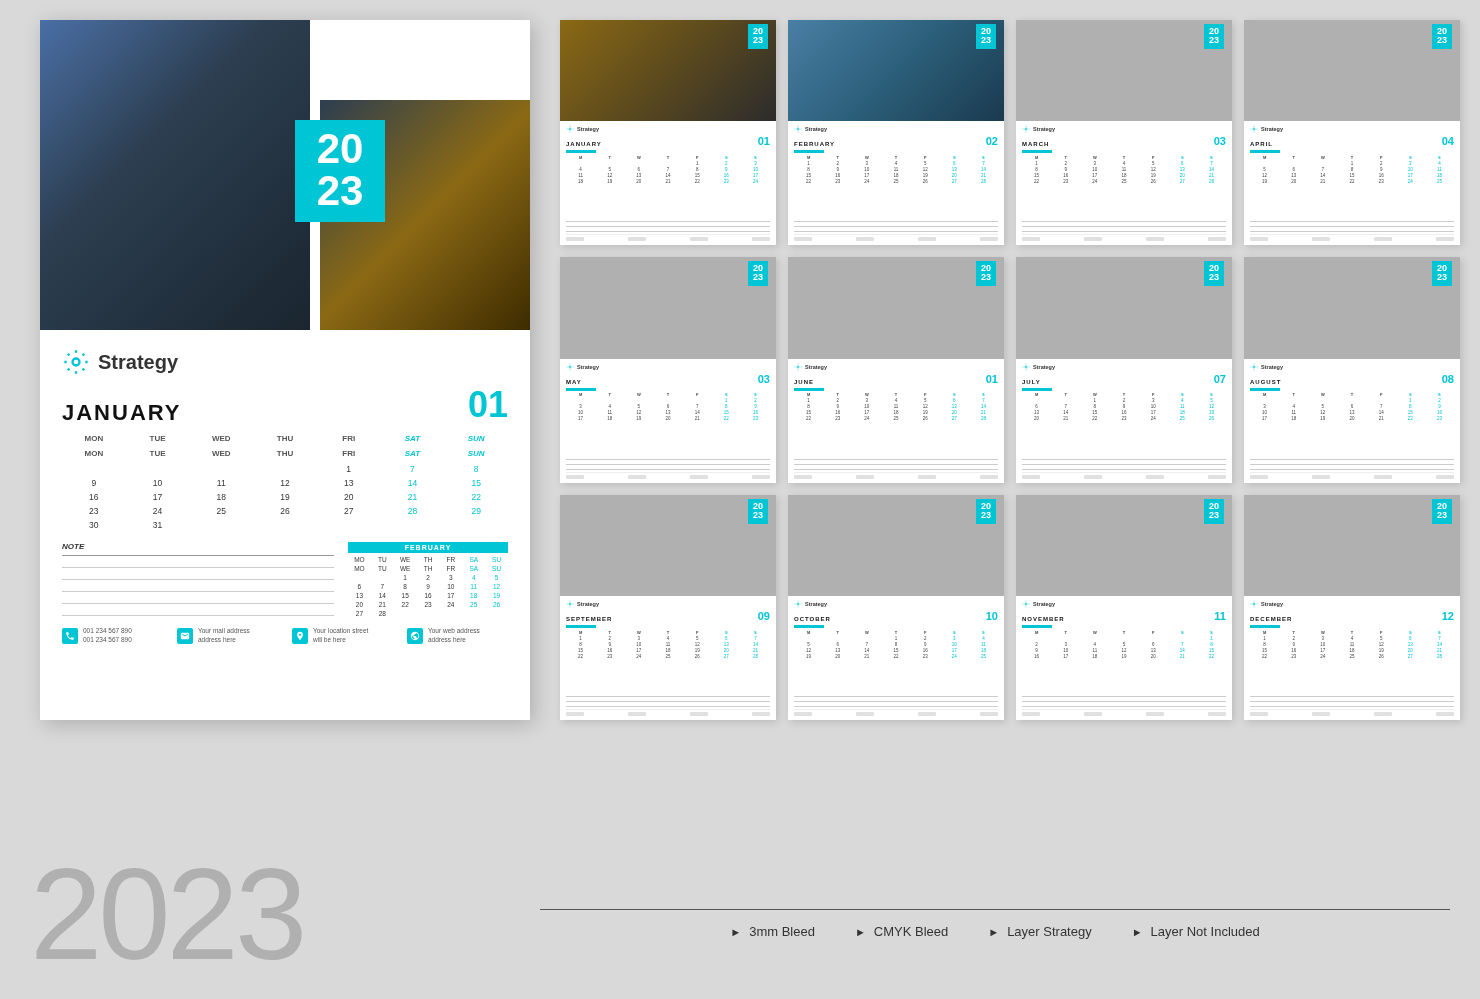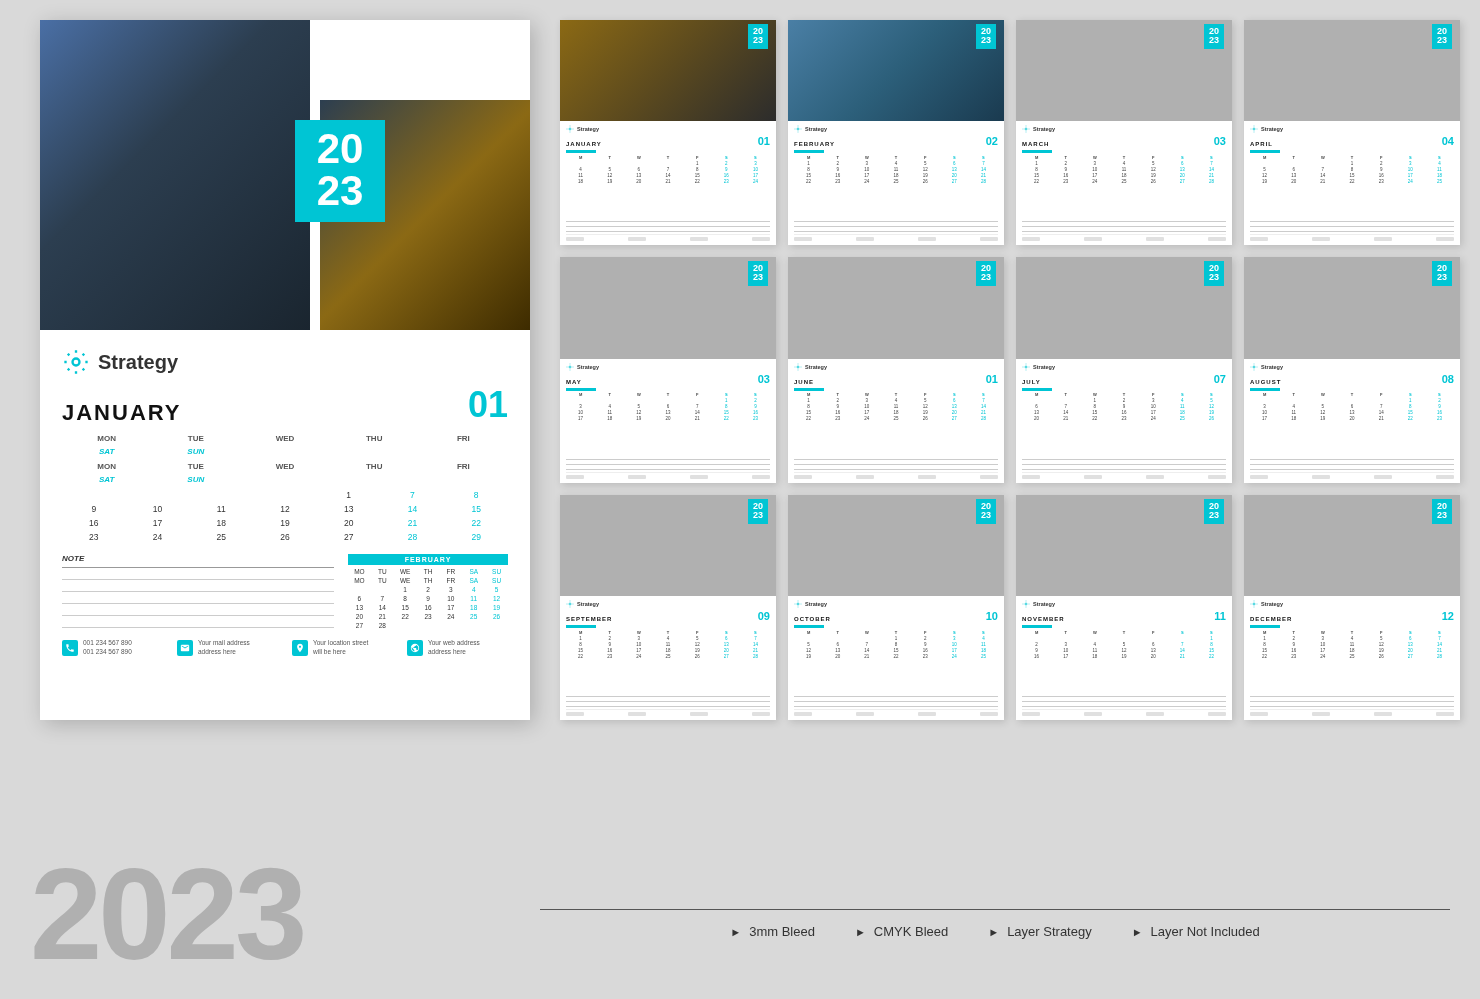--- a/index.html
+++ b/index.html
@@ -11,21 +11,21 @@
       overflow: hidden;
       position: relative;
     }
 
     
     .bottom-year {
       position: absolute;
       bottom: 20px;
       left: 30px;
       font-size: 130px;
-      font-weight: 700;
+      font-weight: 400;
       color: #b0b0b0;
       letter-spacing: -4px;
       line-height: 1;
     }
 
     
     .bottom-info {
       position: absolute;
       bottom: 60px;
       left: 540px;
@@ -158,21 +158,21 @@
     }
 
     
     .cal-grid {
       padding: 0 22px;
       font-size: 9px;
     }
 
     .cal-header-row {
       display: grid;
-      grid-template-columns: repeat(5, 1fr);
+      grid-template-columns: repeat(7, 1fr);
       text-align: center;
       margin-bottom: 2px;
     }
 
     .cal-header-row span {
       font-size: 8px;
       font-weight: 700;
       color: #555;
       padding: 2px 0;
     }
@@ -544,20 +544,29 @@
       <span class="sun">22</span>
     </div>
     <div class="cal-row">
       <span>23</span>
       <span>24</span>
       <span>25</span>
       <span>26</span>
       <span>27</span>
       <span class="sat">28</span>
       <span class="sun">29</span>
+    </div>
+    <div class="cal-row">
+      <span>30</span>
+      <span>31</span>
+      <span class="empty">-</span>
+      <span class="empty">-</span>
+      <span class="empty">-</span>
+      <span class="empty sat">-</span>
+      <span class="empty sun">-</span>
     </div>
   </div>
 
   <div class="double-cal">
     <div class="note-section">
       <div class="note-label">NOTE</div>
       <div class="note-lines">
         <div class="note-line"></div>
         <div class="note-line"></div>
         <div class="note-line"></div>

